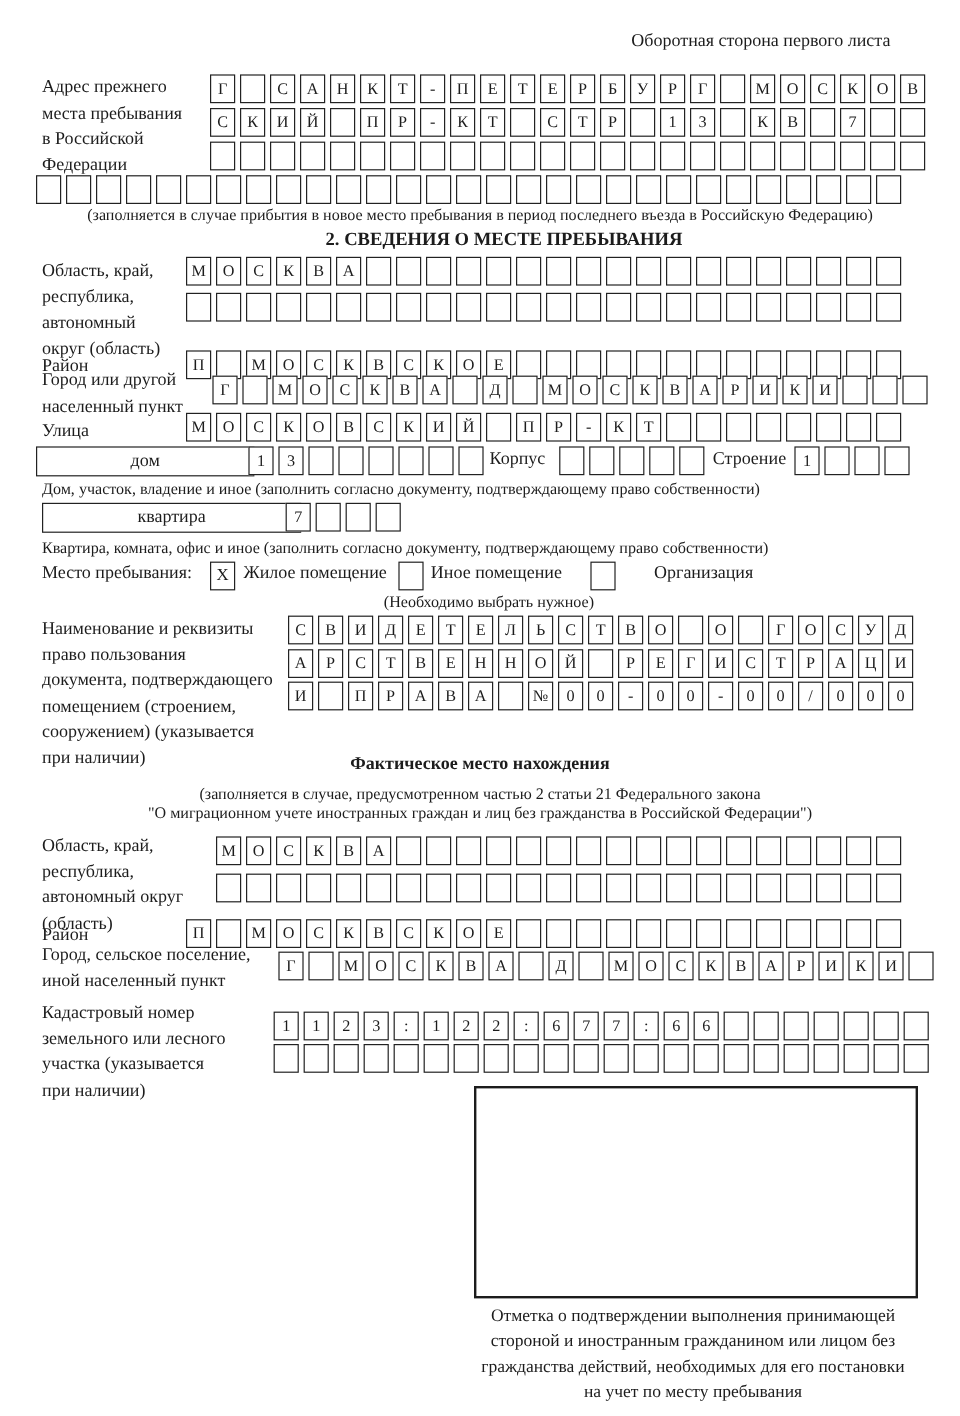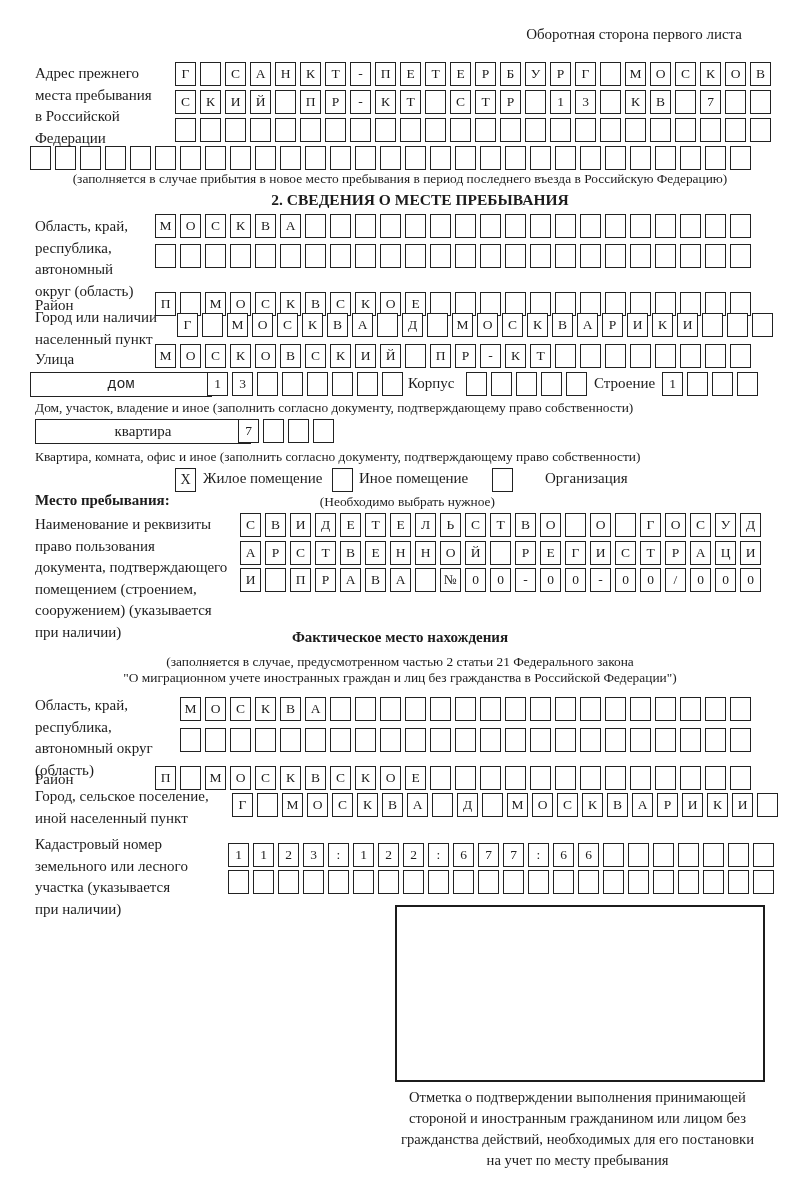--- a/index.html
+++ b/index.html
@@ -229,21 +229,21 @@
       <span class="cell"></span>
       <span class="cell"></span>
       <span class="cell"></span>
       <span class="cell"></span>
       <span class="cell"></span>
       <span class="cell"></span>
       <span class="cell"></span>
     </div>
 
   <div class="label" style="top:307px;left:35px;">
-    <div>Город или наличии</div>
+    <div>Город или другой</div>
     <div>населенный пункт</div>
   </div>
   <div class="cellrow" style="top:313px;left:177px;">
       <span class="cell">Г</span>
       <span class="cell"></span>
       <span class="cell">М</span>
       <span class="cell">О</span>
       <span class="cell">С</span>
       <span class="cell">К</span>
       <span class="cell">В</span>
@@ -287,21 +287,21 @@
       <span class="cell"></span>
       <span class="cell"></span>
       <span class="cell"></span>
       <span class="cell"></span>
       <span class="cell"></span>
       <span class="cell"></span>
       <span class="cell"></span>
       <span class="cell"></span>
     </div>
 
-  <div class="widebox" style="top:372px;left:30px;width:182px;font-family:Liberation Mono, monospace;">дом</div>
+  <div class="widebox" style="top:372px;left:30px;width:182px;">дом</div>
   <div class="cellrow" style="top:372px;left:207px;">
       <span class="cell">1</span>
       <span class="cell">3</span>
       <span class="cell"></span>
       <span class="cell"></span>
       <span class="cell"></span>
       <span class="cell"></span>
       <span class="cell"></span>
       <span class="cell"></span>
     </div>
@@ -324,21 +324,21 @@
 
   <div class="widebox" style="top:419px;left:35px;width:216px;">квартира</div>
   <div class="cellrow" style="top:419px;left:238px;">
       <span class="cell">7</span>
       <span class="cell"></span>
       <span class="cell"></span>
       <span class="cell"></span>
     </div>
   <div class="caption" style="top:449px;left:35px;">Квартира, комната, офис и иное (заполнить согласно документу, подтверждающему право собственности)</div>
 
-  <div class="inline-label" style="top:492px;left:35px;font-weight:bold;">Место пребывания:</div>
+  <div class="inline-label" style="top:470px;left:35px;">Место пребывания:</div>
   <div class="checkbox" style="top:468px;left:175px;">X</div>
   <div class="inline-label" style="top:470px;left:203px;">Жилое помещение</div>
   <div class="checkbox" style="top:468px;left:332px;"></div>
   <div class="inline-label" style="top:470px;left:359px;">Иное помещение</div>
   <div class="checkbox" style="top:468px;left:492px;"></div>
   <div class="inline-label" style="top:470px;left:545px;">Организация</div>
   <div class="caption" style="top:494px;left:165px;width:330px;text-align:right;">(Необходимо выбрать нужное)</div>
 
   <div class="label" style="top:514px;left:35px;">
     <div>Наименование и реквизиты</div>

